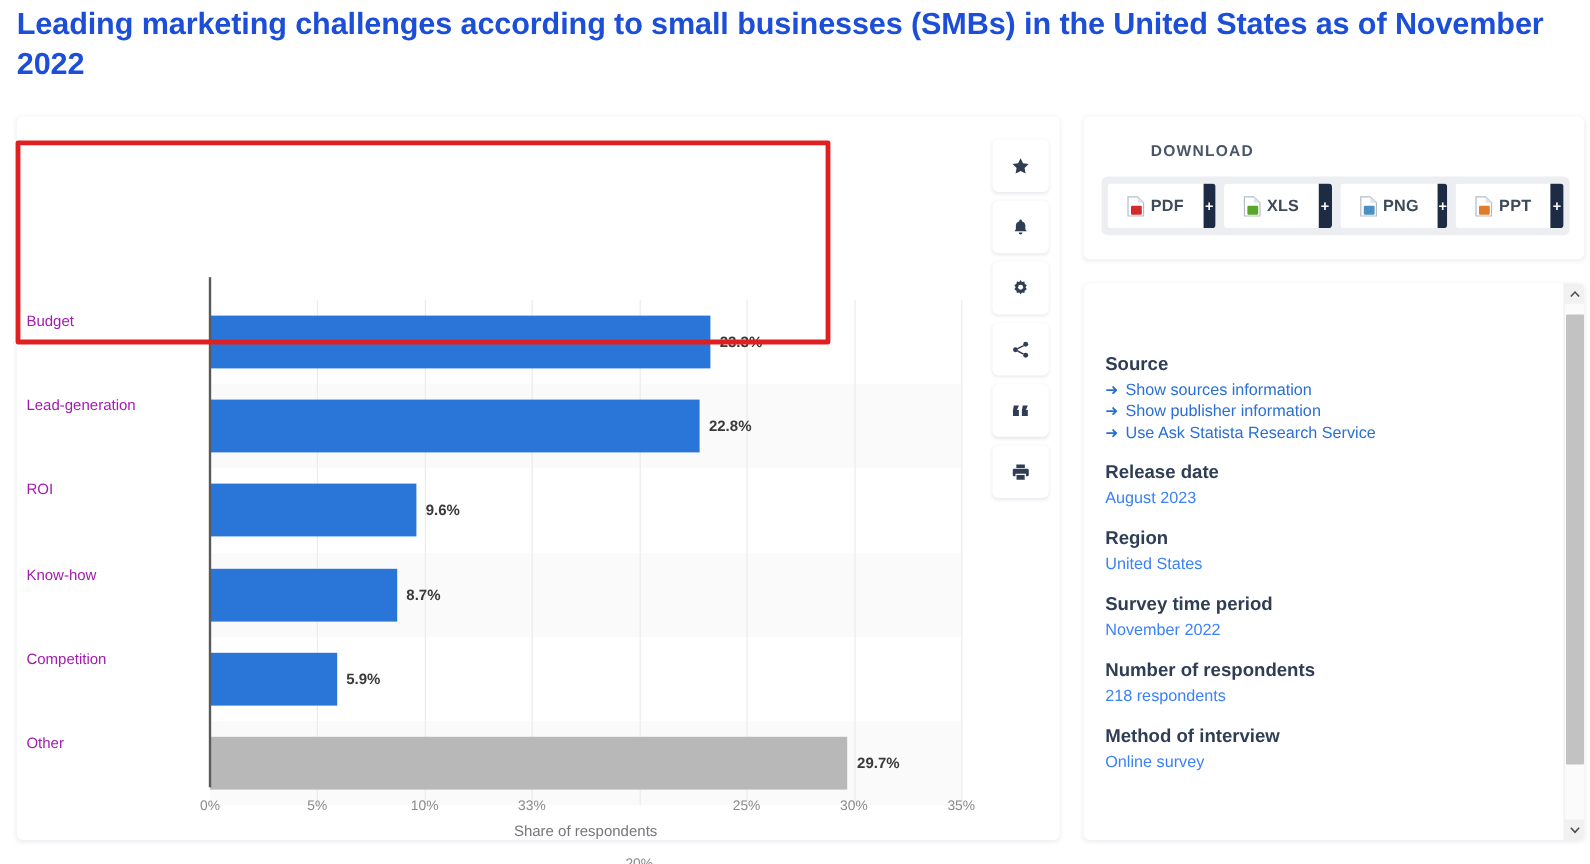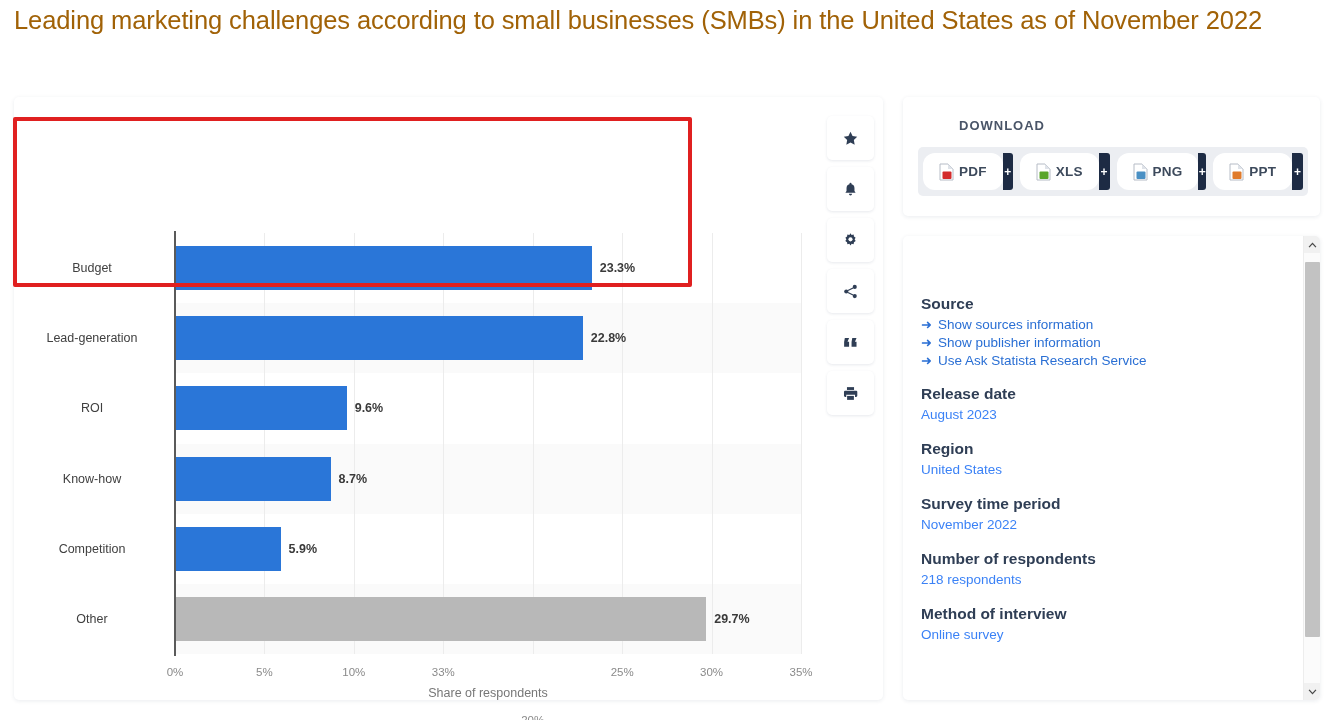--- a/index.html
+++ b/index.html
@@ -10,40 +10,40 @@
     font-family: "Liberation Sans", sans-serif;
     overflow: hidden;
     position: relative;
   }
 
   
   #page-title {
     position: absolute;
     left: 14px; top: 4px; width: 1305px;
     font-size: 25.5px;
-    font-weight: normal;
+    font-weight: bold;
     line-height: 1.32;
-    color: #a16207;
+    color: #1d4ed8;
     letter-spacing: -0.1px;
   }
 
   
   #chart-card {
     position: absolute;
     left: 14px; top: 97px;
     width: 869px; height: 603px;
     background: #ffffff;
     border-radius: 5px;
     box-shadow: 0 1px 4px rgba(20,40,80,0.09);
   }
 
   
   #plot-area {
     position: absolute;
-    left: 161px; top: 136px;
+    left: 161px; top: 153px;
     width: 626px; height: 421px;
   }
   .row-band {
     position: absolute; left: 0; width: 626px;
     background: #fafafa;
   }
   .gridline {
     position: absolute; top: 0; width: 1px; height: 421px;
     background: #ececec;
   }
@@ -67,23 +67,23 @@
     font-weight: bold;
     color: #3a3a3a;
     white-space: nowrap;
     line-height: 1;
   }
 
   .cat-label {
     position: absolute;
     right: 0;
     width: 140px;
-    text-align: center;
+    text-align: left;
     font-size: 12.5px;
-    color: #404040;
+    color: #a21caf;
     line-height: 1;
     white-space: nowrap;
   }
   #cat-labels {
     position: absolute;
     left: 8px; top: 136px; width: 140px; height: 421px;
   }
 
   .tick-label {
     position: absolute;
@@ -175,21 +175,20 @@
     flex: 1;
   }
   .dl-main {
     background: #ffffff;
     display: flex;
     align-items: center;
     justify-content: center;
     gap: 5px;
     flex: 1;
     padding: 0 16px;
-    border-radius: 12px;
   }
   .dl-label {
     font-size: 13.5px;
     font-weight: bold;
     color: #3d4a5c;
     letter-spacing: 0.2px;
   }
   .dl-plus {
     background: #1d2b44;
     color: #ffffff;

